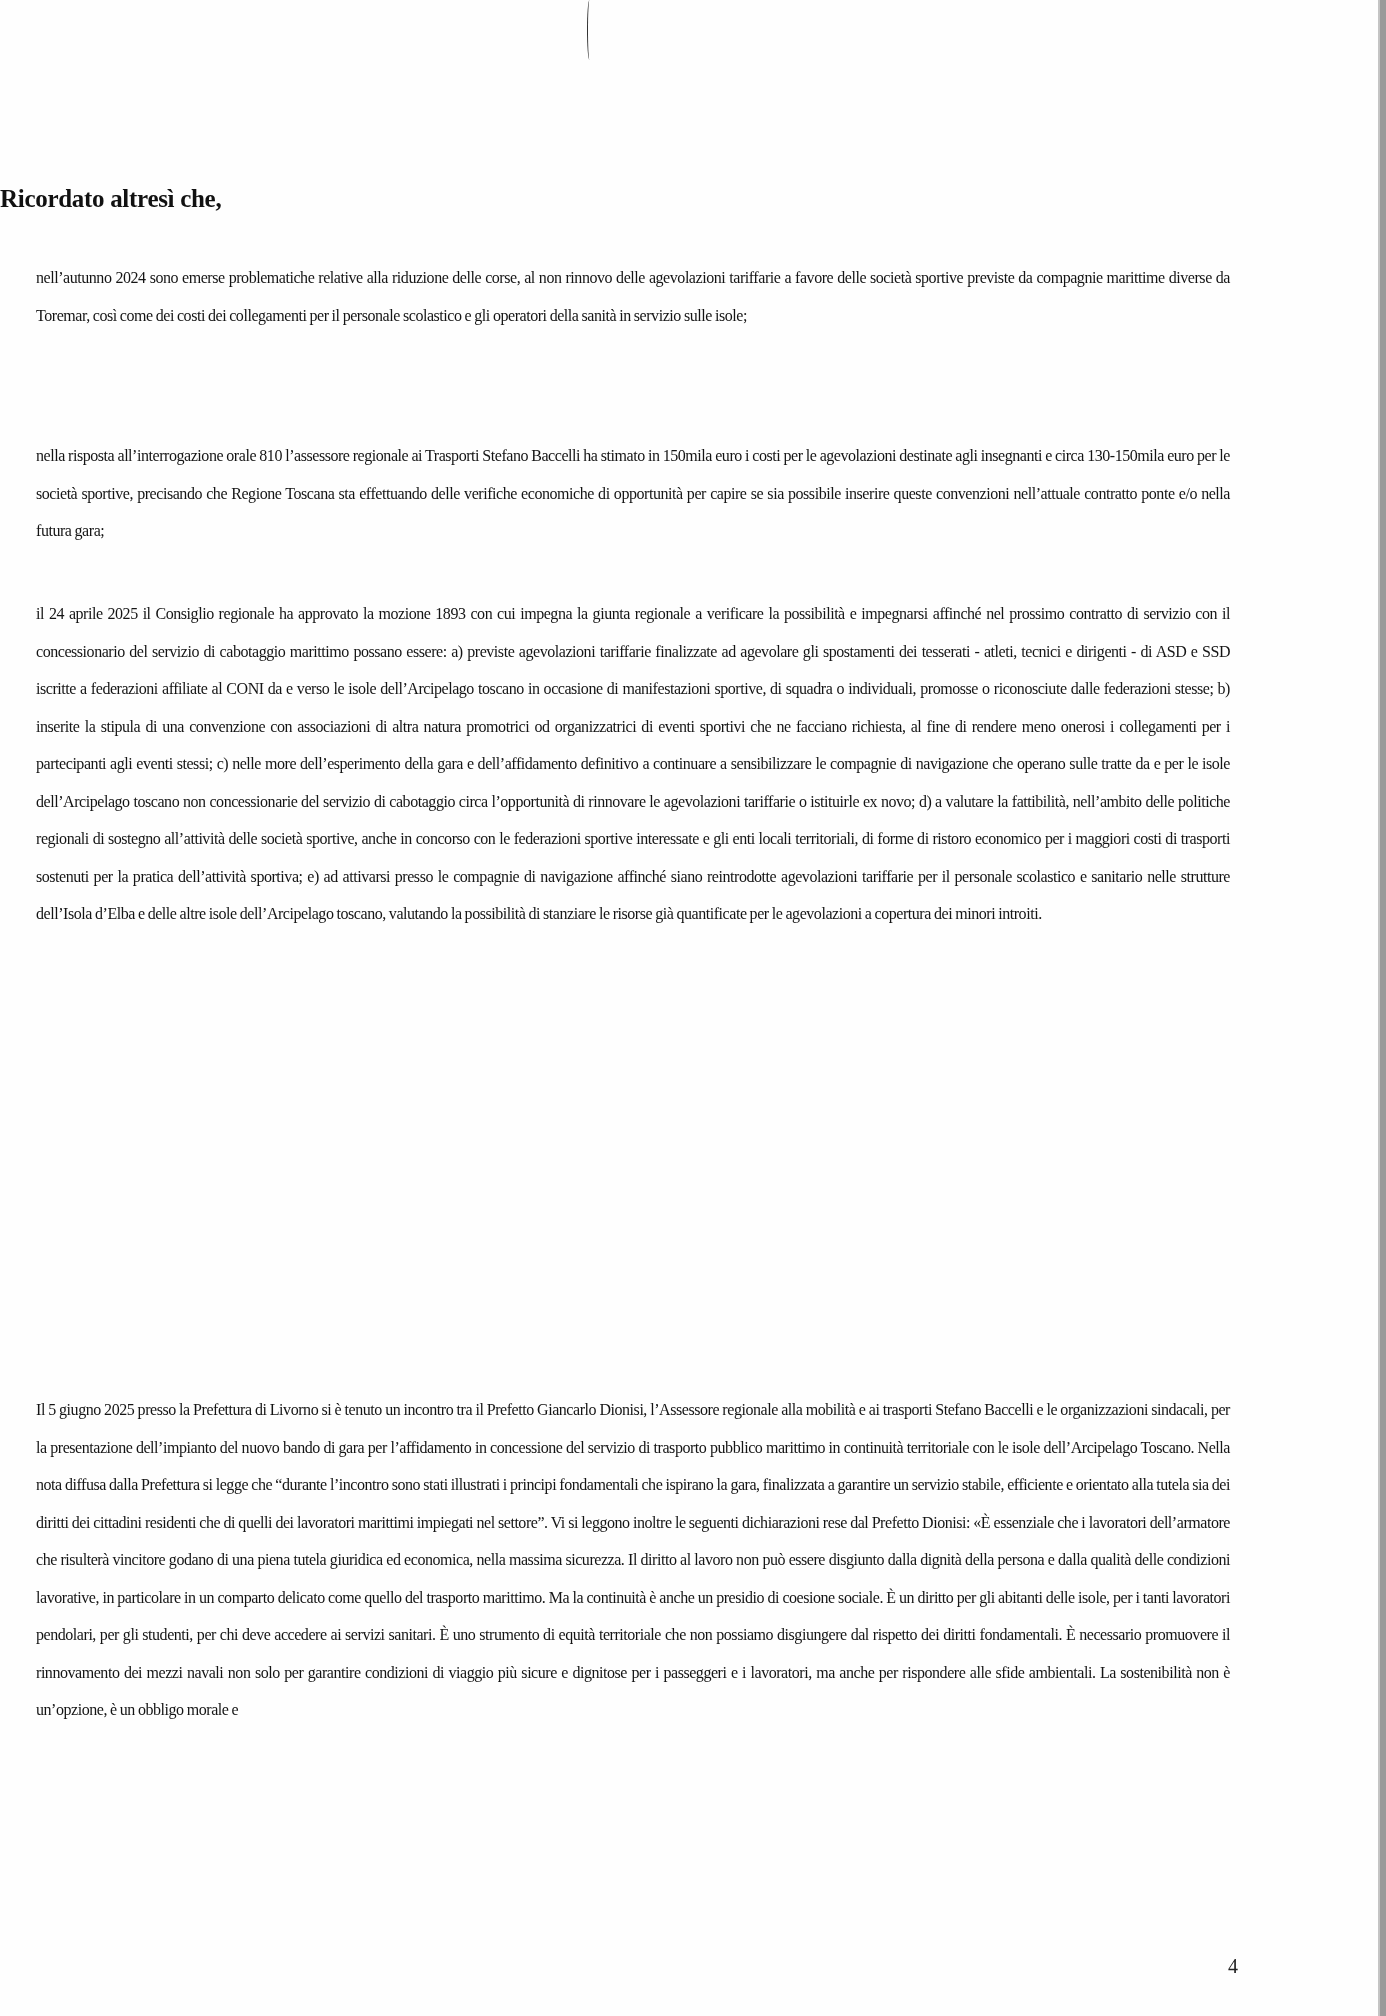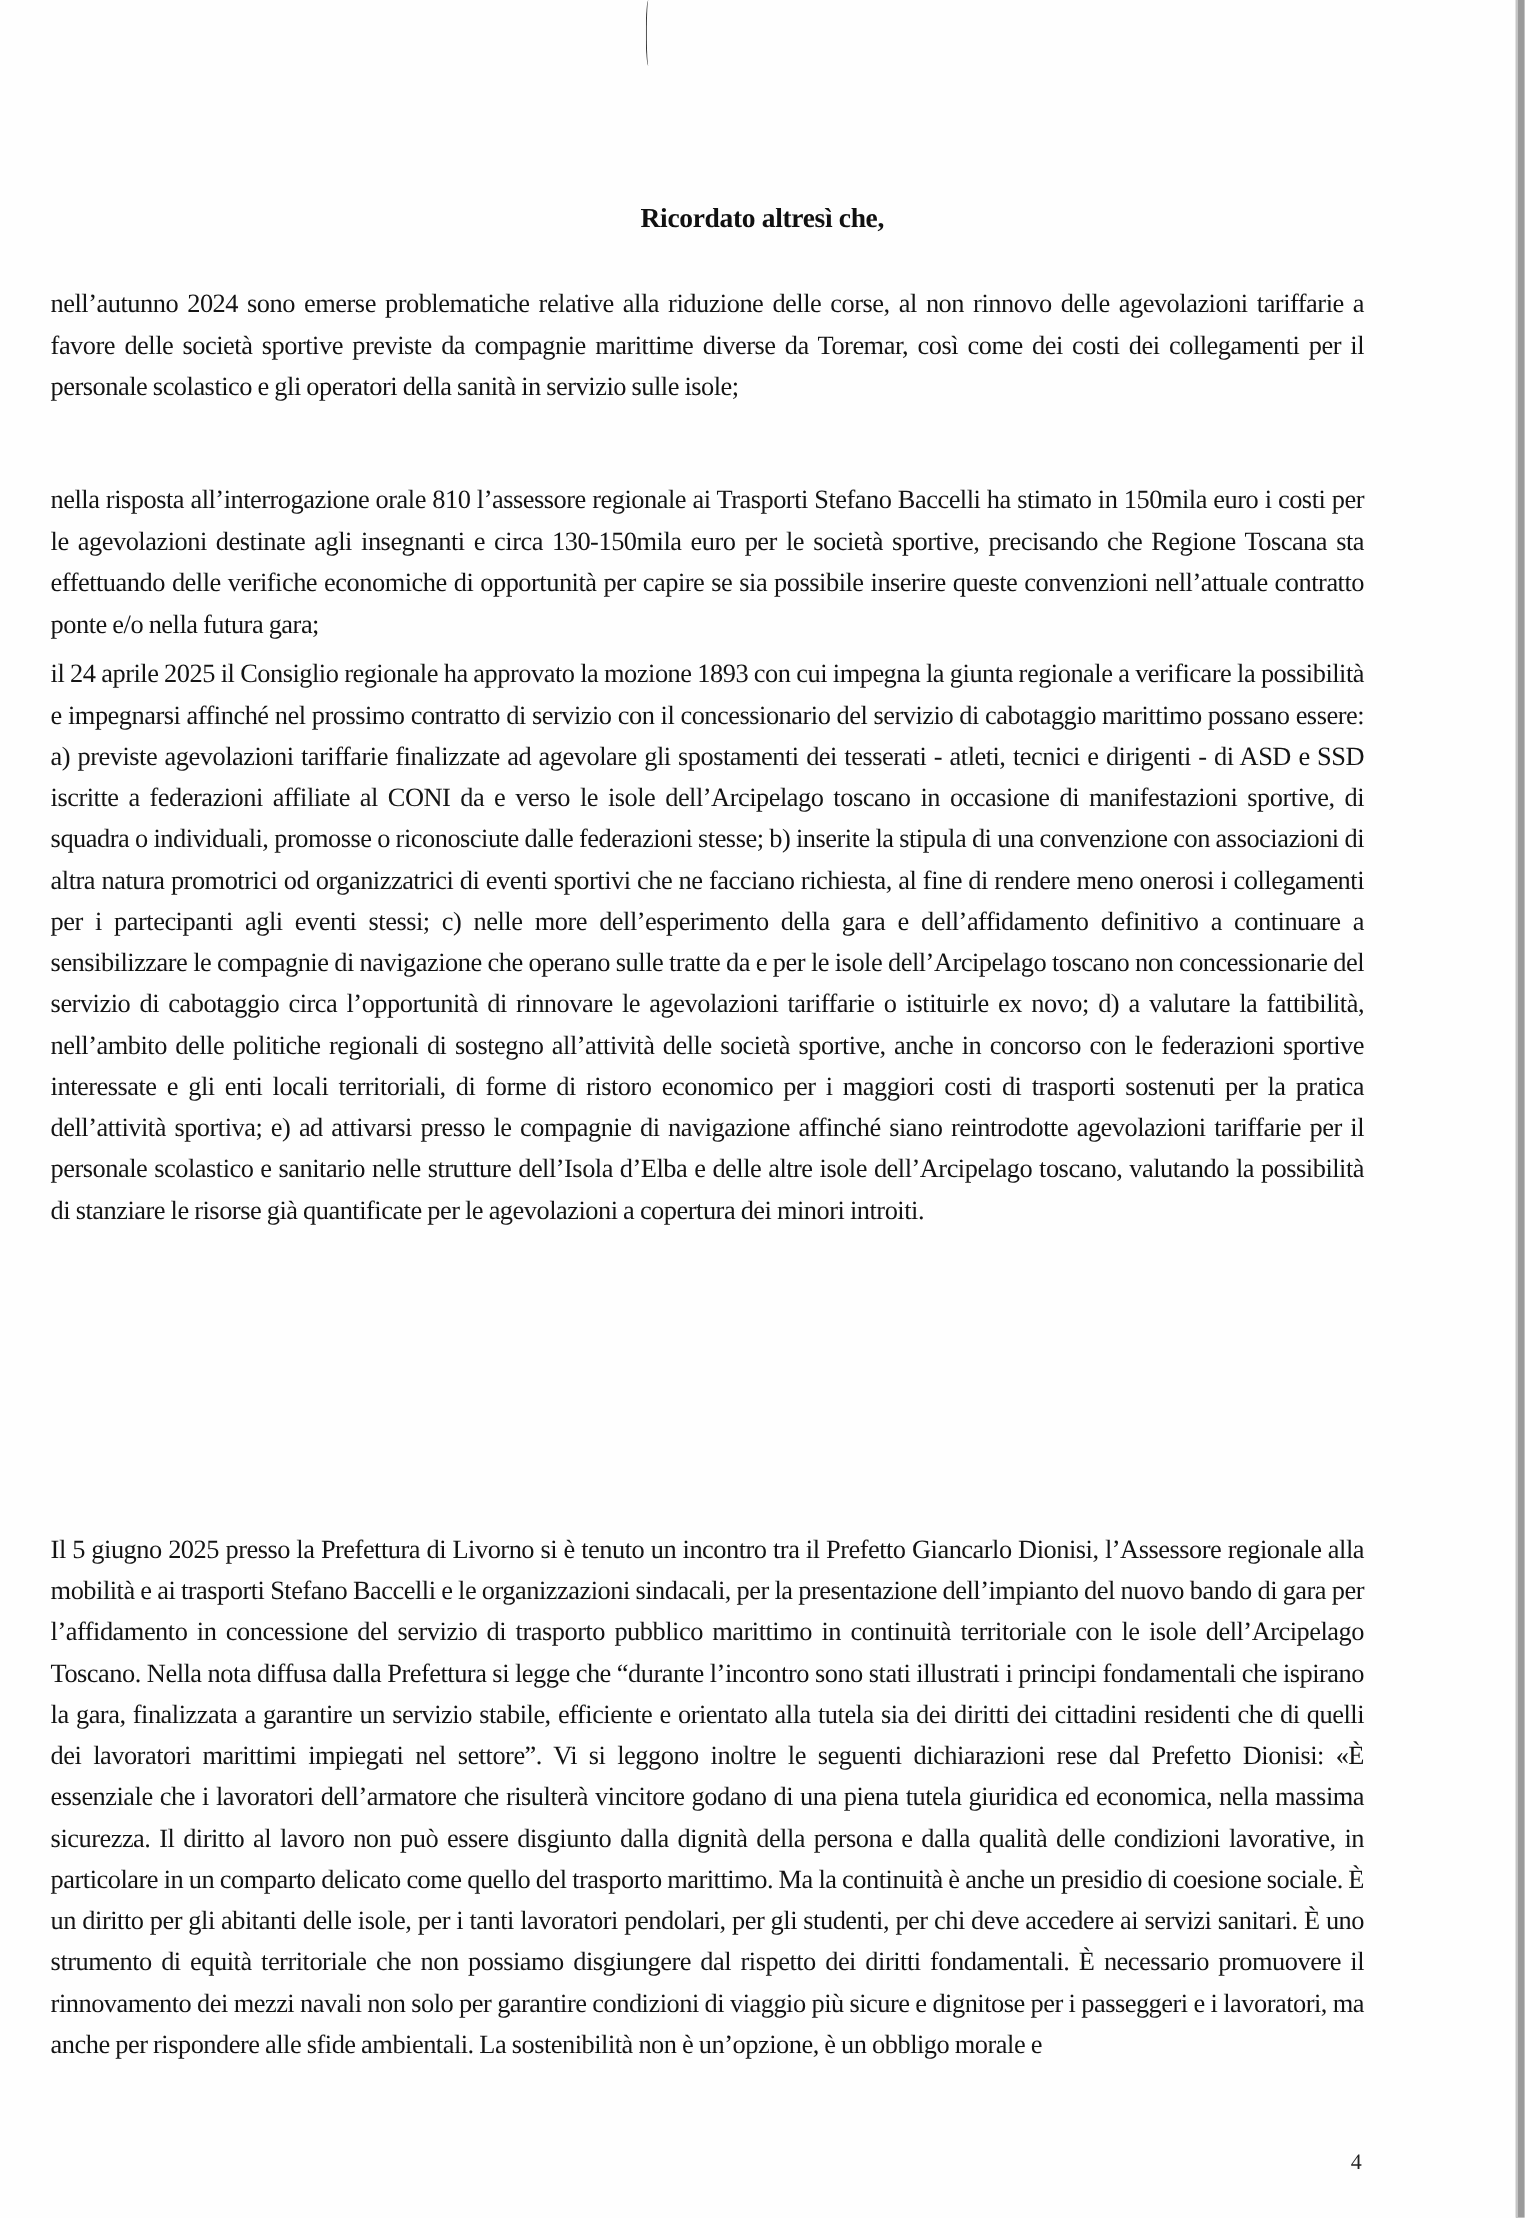--- a/index.html
+++ b/index.html
@@ -38,33 +38,32 @@
     width: 4px;
     height: 60px;
     border-left: 1.5px solid #333;
     border-radius: 60% 0 0 60%;
   }
   .heading {
     position: absolute;
     left: 0;
     width: 1386px;
     top: 185px;
-    text-align: center;
     font-family: "Liberation Serif", "DejaVu Serif", serif;
     font-weight: bold;
     font-size: 25px;
     color: #111;
     letter-spacing: -0.3px;
   }
   .body-text {
     position: absolute;
-    left: 46px;
+    left: 36px;
     width: 1194px;
     font-family: "Liberation Serif", "DejaVu Serif", serif;
-    font-size: 24px;
+    font-size: 16px;
     line-height: 37.5px;
     color: #141414;
     letter-spacing: -0.45px;
     word-spacing: -0.5px;
   }
   .body-text p {
     margin: 0;
     text-align: justify;
   }
   .p1 { top: 259px; }

